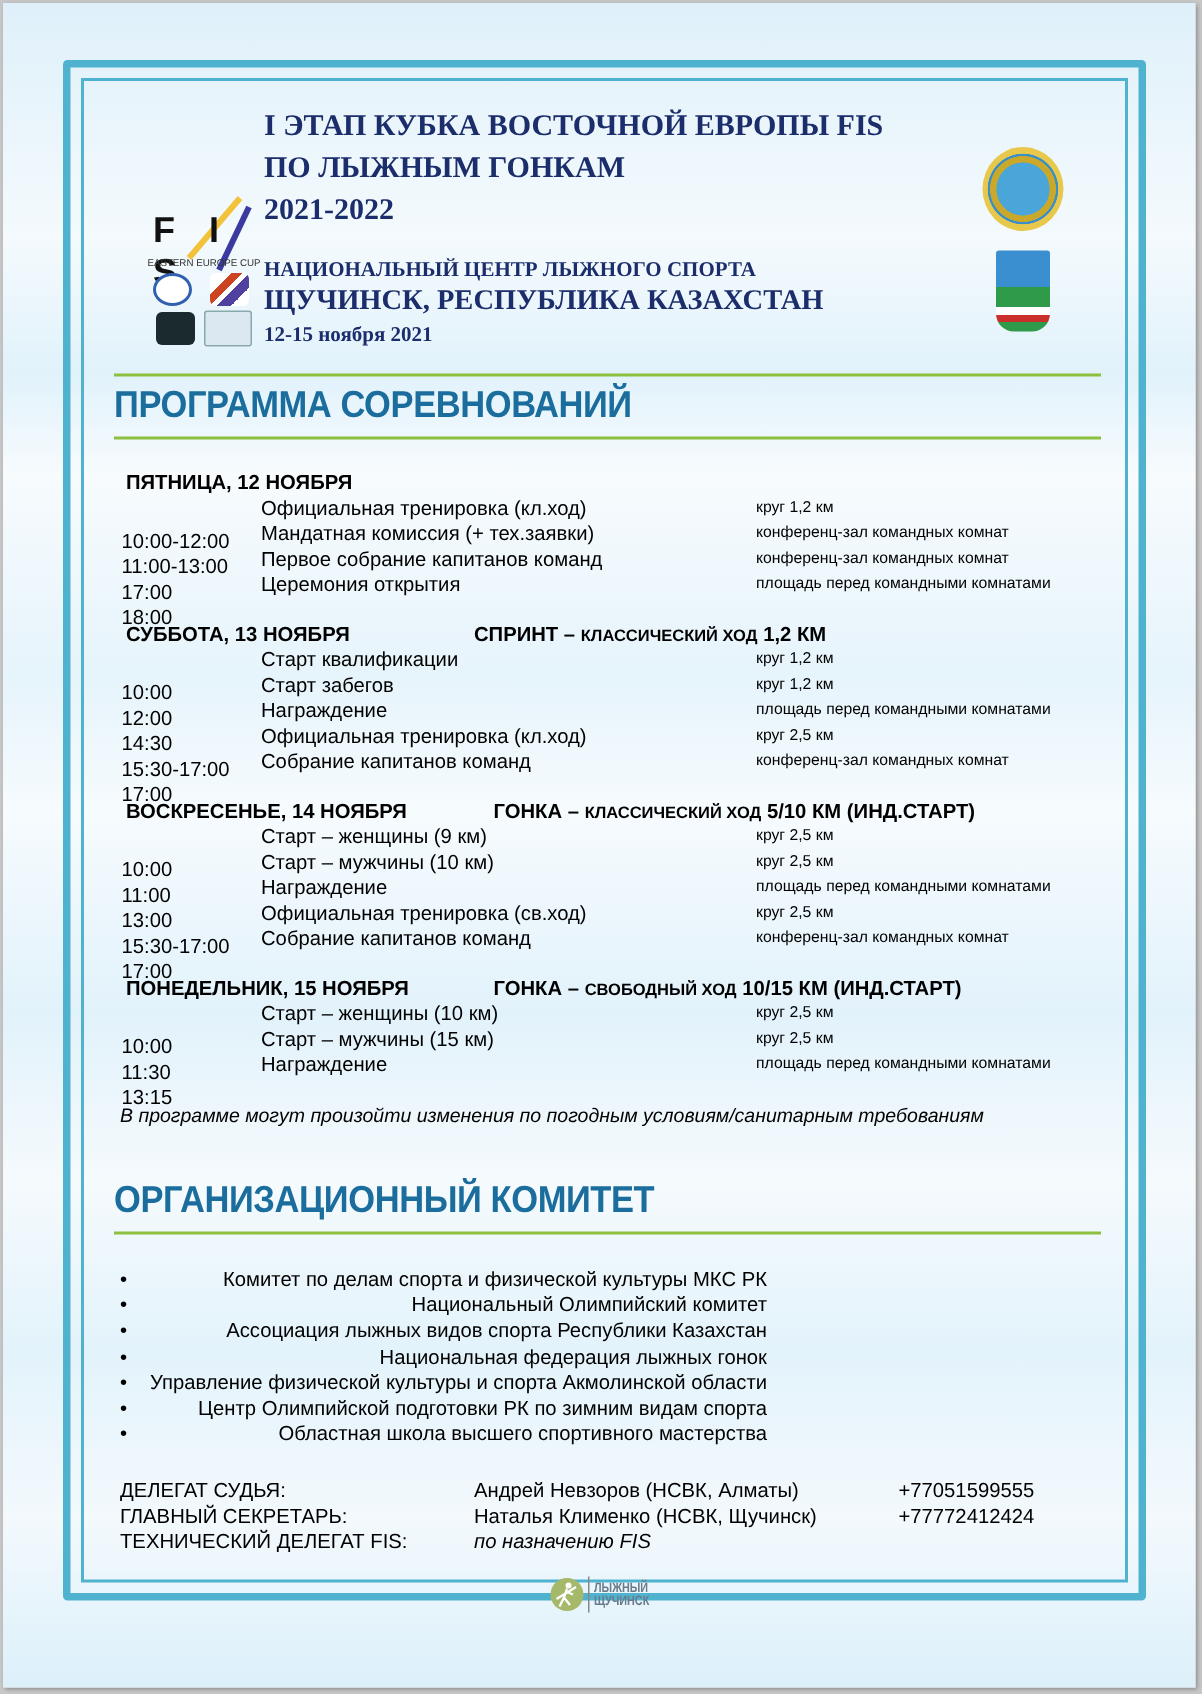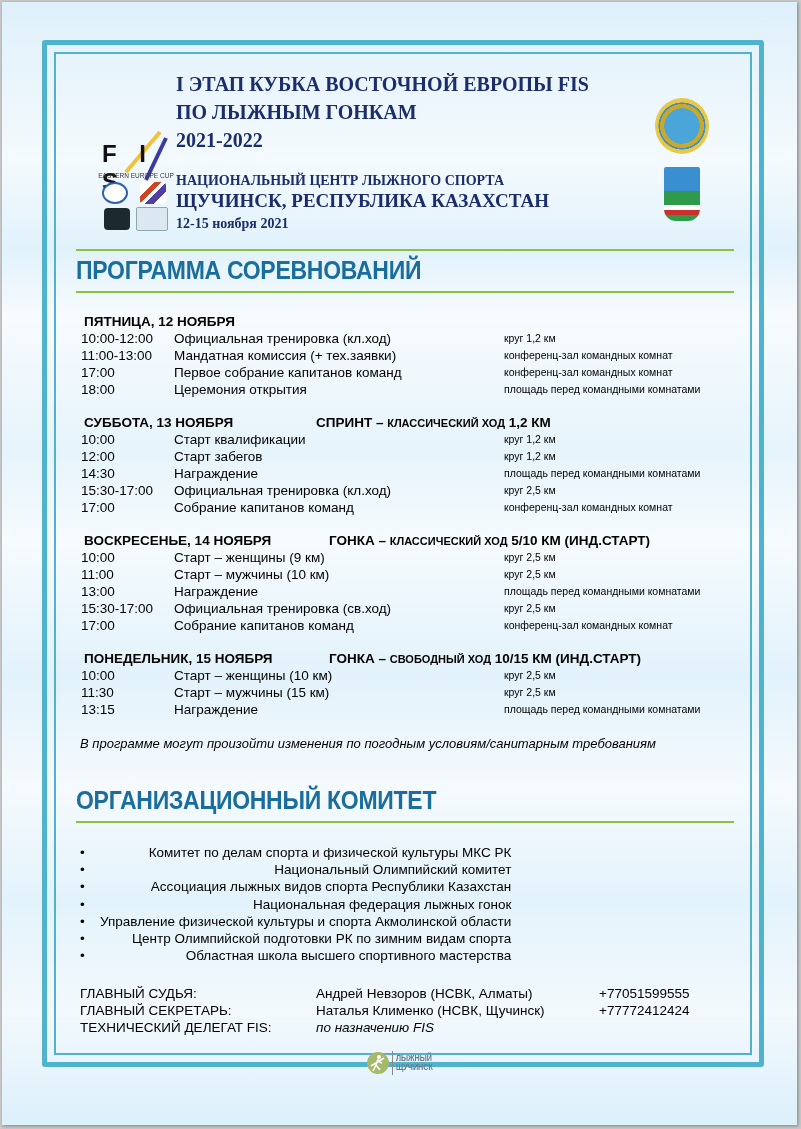--- a/index.html
+++ b/index.html
@@ -50,21 +50,21 @@
   .rule-green { position: absolute; left: 76px; width: 658px; height: 2px; background: #8cc03e; }
   .section-h {
     position: absolute; left: 76px; font-family: "Liberation Sans", sans-serif; font-weight: bold;
     color: #1a6d9c; font-size: 25px; letter-spacing: -0.3px; transform: scaleX(0.92); transform-origin: left;
   }
 
   .sched { position: absolute; left: 81px; width: 660px; font-size: 13.5px; line-height: 17px; }
   .day-h { font-weight: bold; font-size: 13.5px; height: 17px; position: relative; }
   .day-h .race { position: absolute; left: 0; }
   .row { position: relative; height: 17px; white-space: nowrap; }
-  .row .time { position: absolute; left: 0; }
+  .row .time { position: absolute; left: 0; margin-top: 22px; }
   .row .evt { position: absolute; left: 93px; }
   .row .loc { position: absolute; left: 423px; font-size: 10.5px; }
   .small-caps { font-size: 11px; }
 
   .note { position: absolute; left: 80px; top: 736px; font-style: italic; font-size: 13px; }
 
   .bullets { position: absolute; left: 80px; top: 844px; font-size: 13.5px; line-height: 17.2px; }
   .bullets .b { position: relative; padding-left: 20px; text-align: right; }
   .bullets .b::before { content: "•"; position: absolute; left: 0; }
 
@@ -239,21 +239,21 @@
     <div class="b">Национальный Олимпийский комитет</div>
     <div class="b">Ассоциация лыжных видов спорта Республики Казахстан</div>
     <div class="b">Национальная федерация лыжных гонок</div>
     <div class="b">Управление физической культуры и спорта Акмолинской области</div>
     <div class="b">Центр Олимпийской подготовки РК по зимним видам спорта</div>
     <div class="b">Областная школа высшего спортивного мастерства</div>
   </div>
 
   <div class="staff">
     <div class="r">
-        <span class="role">ГЛАВНЫЙ СУДЬЯ:</span>
+        <span class="role">ДЕЛЕГАТ СУДЬЯ:</span>
         <span class="name">Андрей Невзоров (НСВК, Алматы)</span>
         <span class="phone">+77051599555</span>
       </div>
     <div class="r">
         <span class="role">ГЛАВНЫЙ СЕКРЕТАРЬ:</span>
         <span class="name">Наталья Клименко (НСВК, Щучинск)</span>
         <span class="phone">+77772412424</span>
       </div>
     <div class="r">
         <span class="role">ТЕХНИЧЕСКИЙ ДЕЛЕГАТ FIS:</span>

